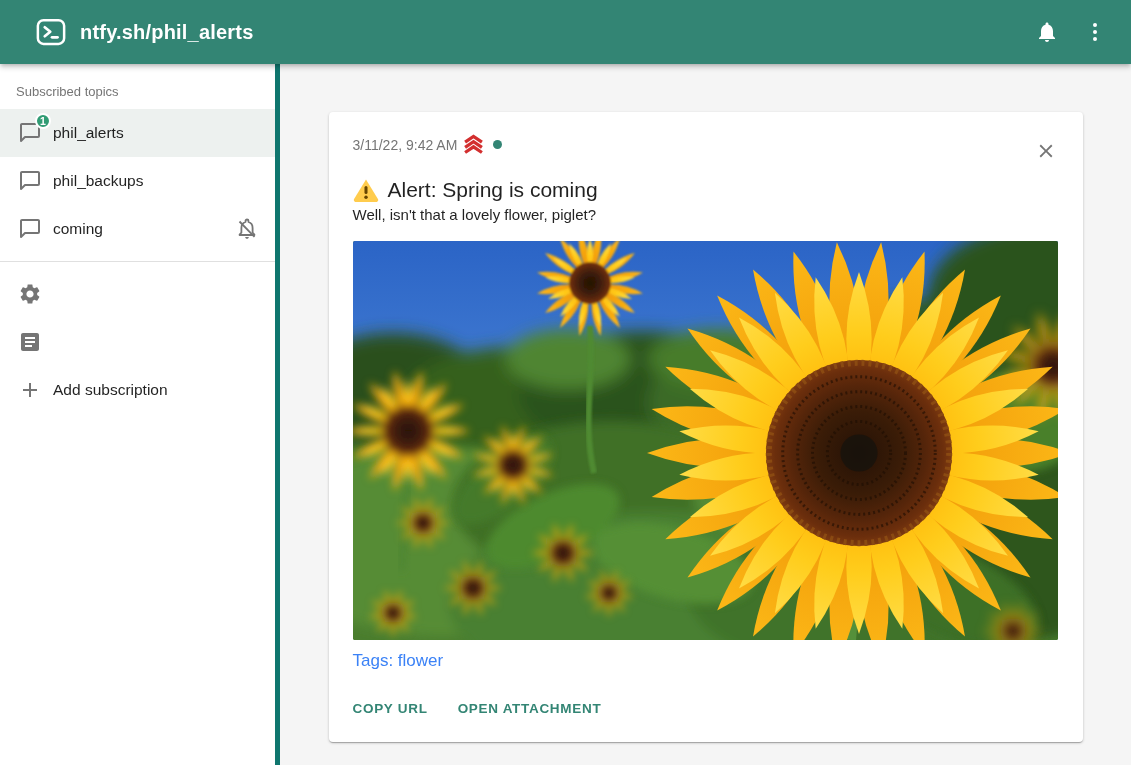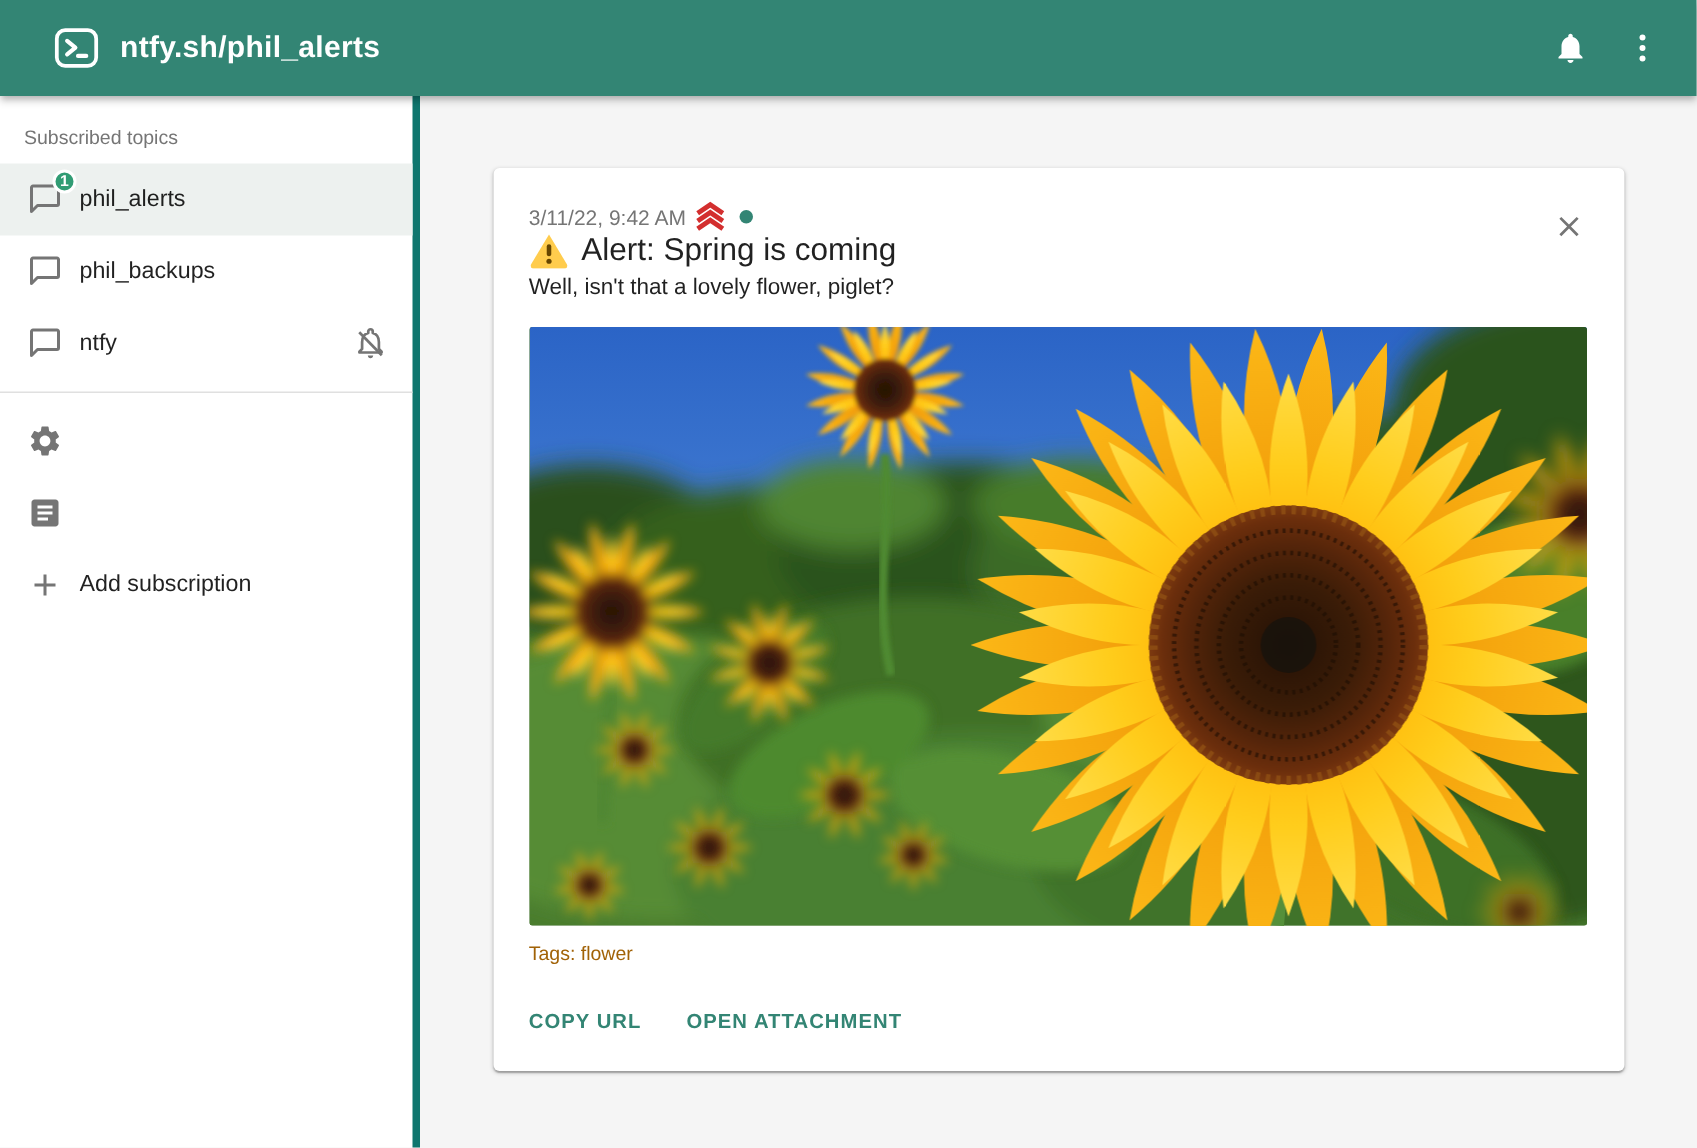--- a/index.html
+++ b/index.html
@@ -33,25 +33,25 @@
     background:var(--badge_green);color:#fff;font-size:10.5px;font-weight:700;border-radius:9px;
     display:flex;align-items:center;justify-content:center;border:2px solid #fff;}
   .divider{border:none;border-top:1px solid #e0e0e0;margin:8px 0;}
 
   
   .main{position:fixed;top:64px;left:280px;right:0;bottom:0;overflow:auto;}
   .card{width:754px;margin:48px auto 38px;background:#fff;border-radius:4px;position:relative;
     padding:22px 24px 20px;box-shadow:0 1px 3px rgba(0,0,0,.2),0 1px 1px rgba(0,0,0,.14),0 2px 1px -1px rgba(0,0,0,.12);}
   .meta{display:flex;align-items:center;gap:5px;font-size:14px;color:#757575;}
   .dot{width:9px;height:9px;border-radius:50%;background:var(--unread_dot);margin-left:3px;}
-  .ntitle{display:flex;gap:9px;font-size:21px;font-weight:400;margin:0 0 4px;color:rgba(0,0,0,.87);}
+  .ntitle{display:flex;gap:9px;font-size:21px;font-weight:400;margin:23px 0 4px;color:rgba(0,0,0,.87);}
   .nbody{font-size:15px;margin:0 0 18px;color:rgba(0,0,0,.87);}
   .attachment{width:705px;height:399px;margin:0;border-radius:2px;overflow:hidden;cursor:pointer;background:#3a6b26;}
   .attachment svg{display:block;width:100%;height:100%;}
-  .tags{font-size:13px;color:#a16207;margin:11px 0 0;}
+  .tags{font-size:17px;color:#3b82f6;margin:11px 0 0;}
   .actions{margin-top:24px;display:flex;gap:30px;}
   .action-btn{background:none;border:none;color:var(--accent_teal);font-weight:700;font-size:13.5px;
     letter-spacing:.7px;cursor:pointer;padding:6px 0;font-family:inherit;}
   .close{position:absolute;top:24px;right:22px;background:none;border:none;padding:4px;cursor:pointer;border-radius:50%;}
 </style>
 </head>
 <body>
 
 <header class="appbar">
   <span class="logo">
@@ -99,21 +99,21 @@
     </span>
     <span class="lbl">phil_backups</span>
   </div>
 
   <div class="item">
     <span class="ic">
       <svg viewBox="0 0 24 24" width="24" height="24">
           <path fill="none" stroke="#757575" stroke-width="2" stroke-linejoin="round" d="M20 3H4c-.55 0-1 .45-1 1v16l4-4h13c.55 0 1-.45 1-1V4c0-.55-.45-1-1-1z"></path>
         </svg>
     </span>
-    <span class="lbl">ntfy</span>
+    <span class="lbl">coming</span>
     <span class="right-ic">
       <svg viewBox="0 0 24 24" width="24" height="24">
         <path fill="none" stroke="#757575" stroke-width="1.8" stroke-linejoin="round" d="M6.4 11c0-2.9 1.5-5.3 4.1-6V4a1.5 1.5 0 0 1 3 0v1c2.6.7 4.1 3.1 4.1 6v4.6l1.8 1.9v.5H4.6v-.5l1.8-1.9z"></path>
         <path fill="#757575" d="M12 21.8c1 0 1.8-.8 1.8-1.8h-3.6c0 1 .8 1.8 1.8 1.8z"></path>
         <line x1="4.5" y1="4.5" x2="19.5" y2="19.8" stroke="#757575" stroke-width="1.8"></line>
       </svg>
     </span>
   </div>
 
   <hr class="divider">

